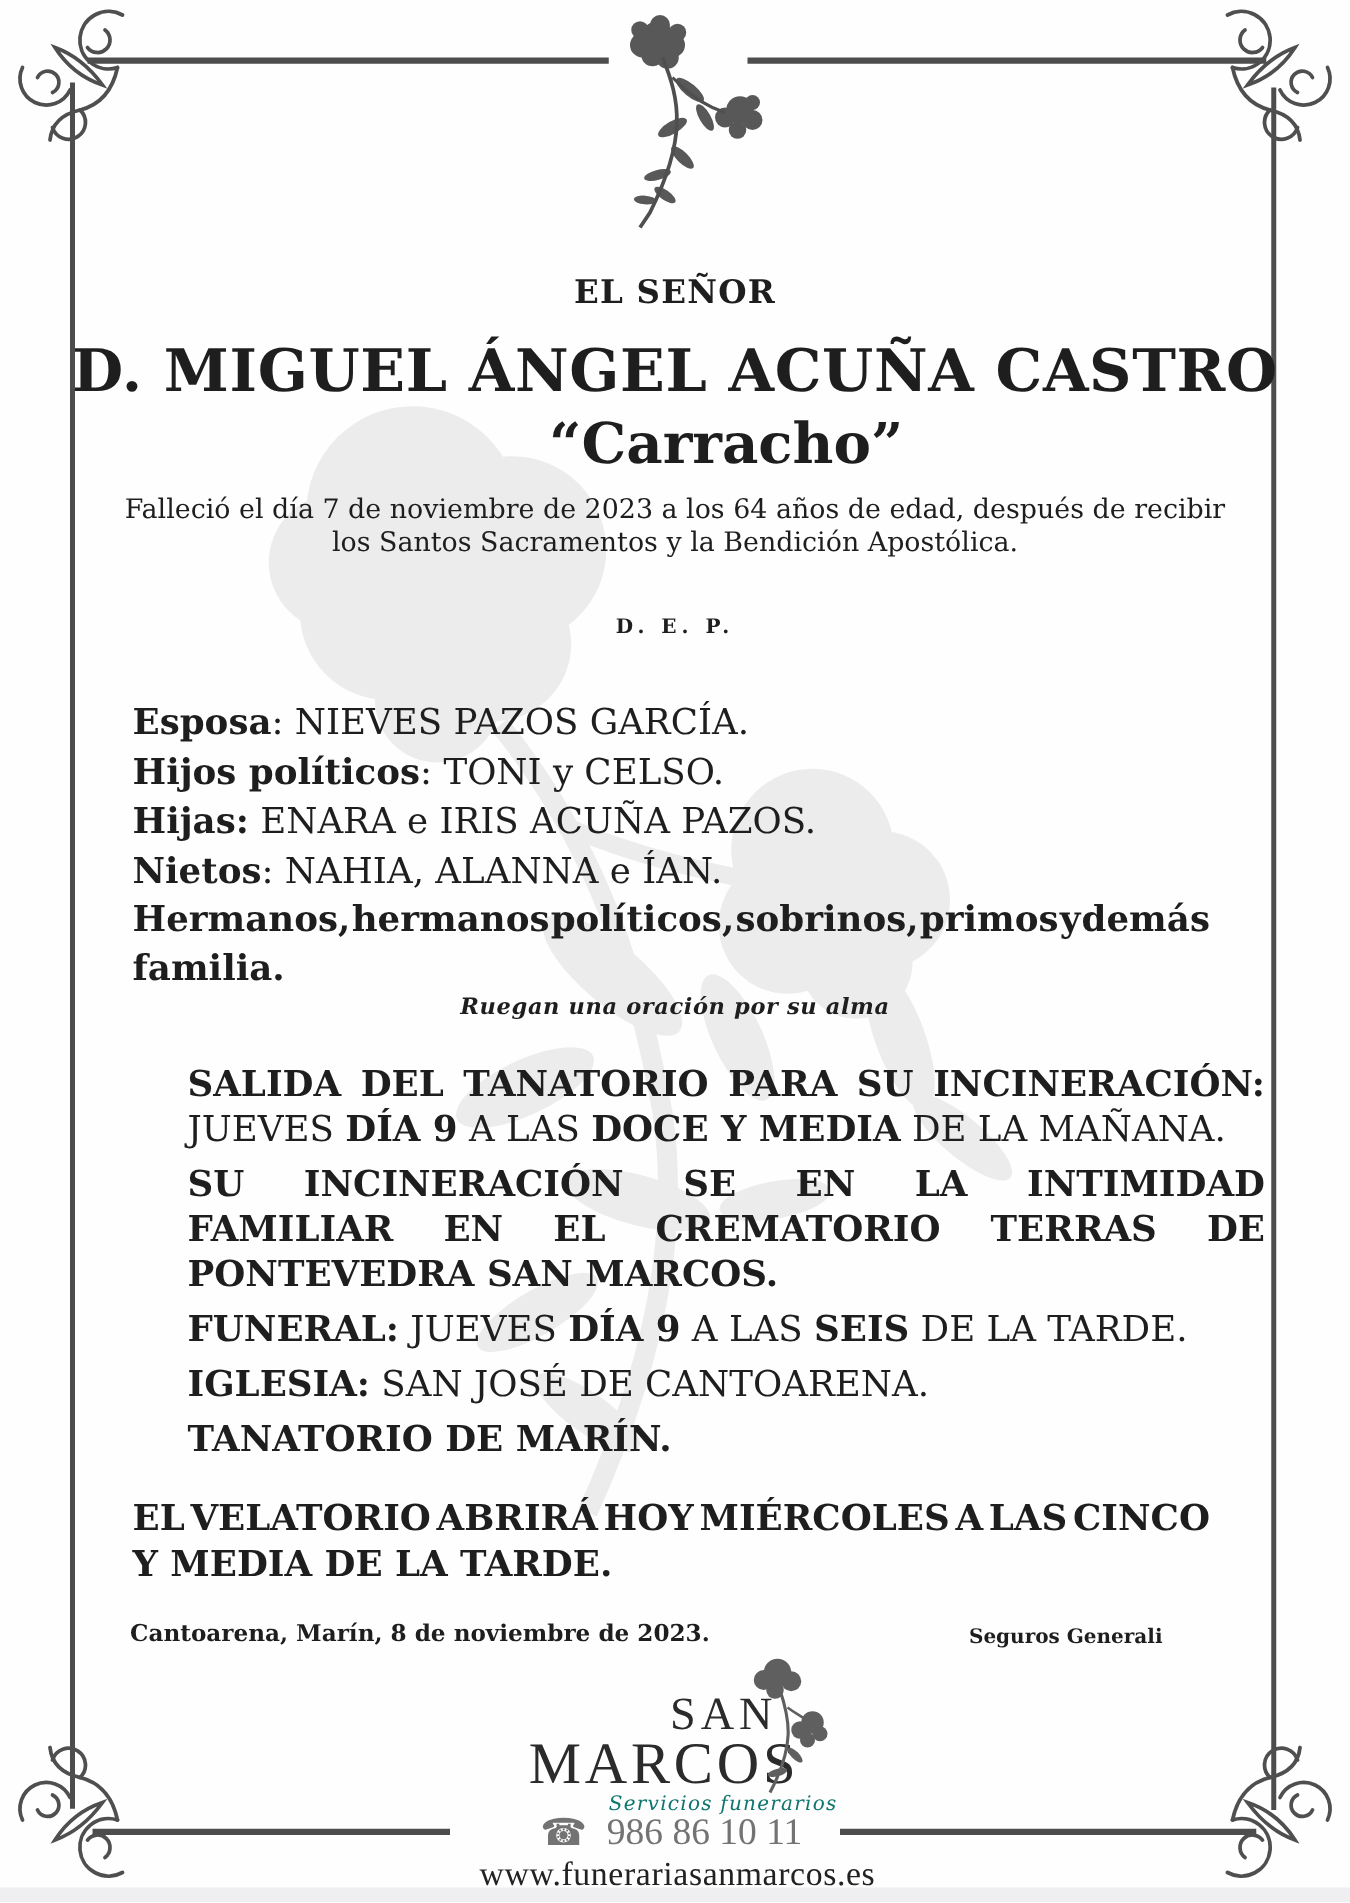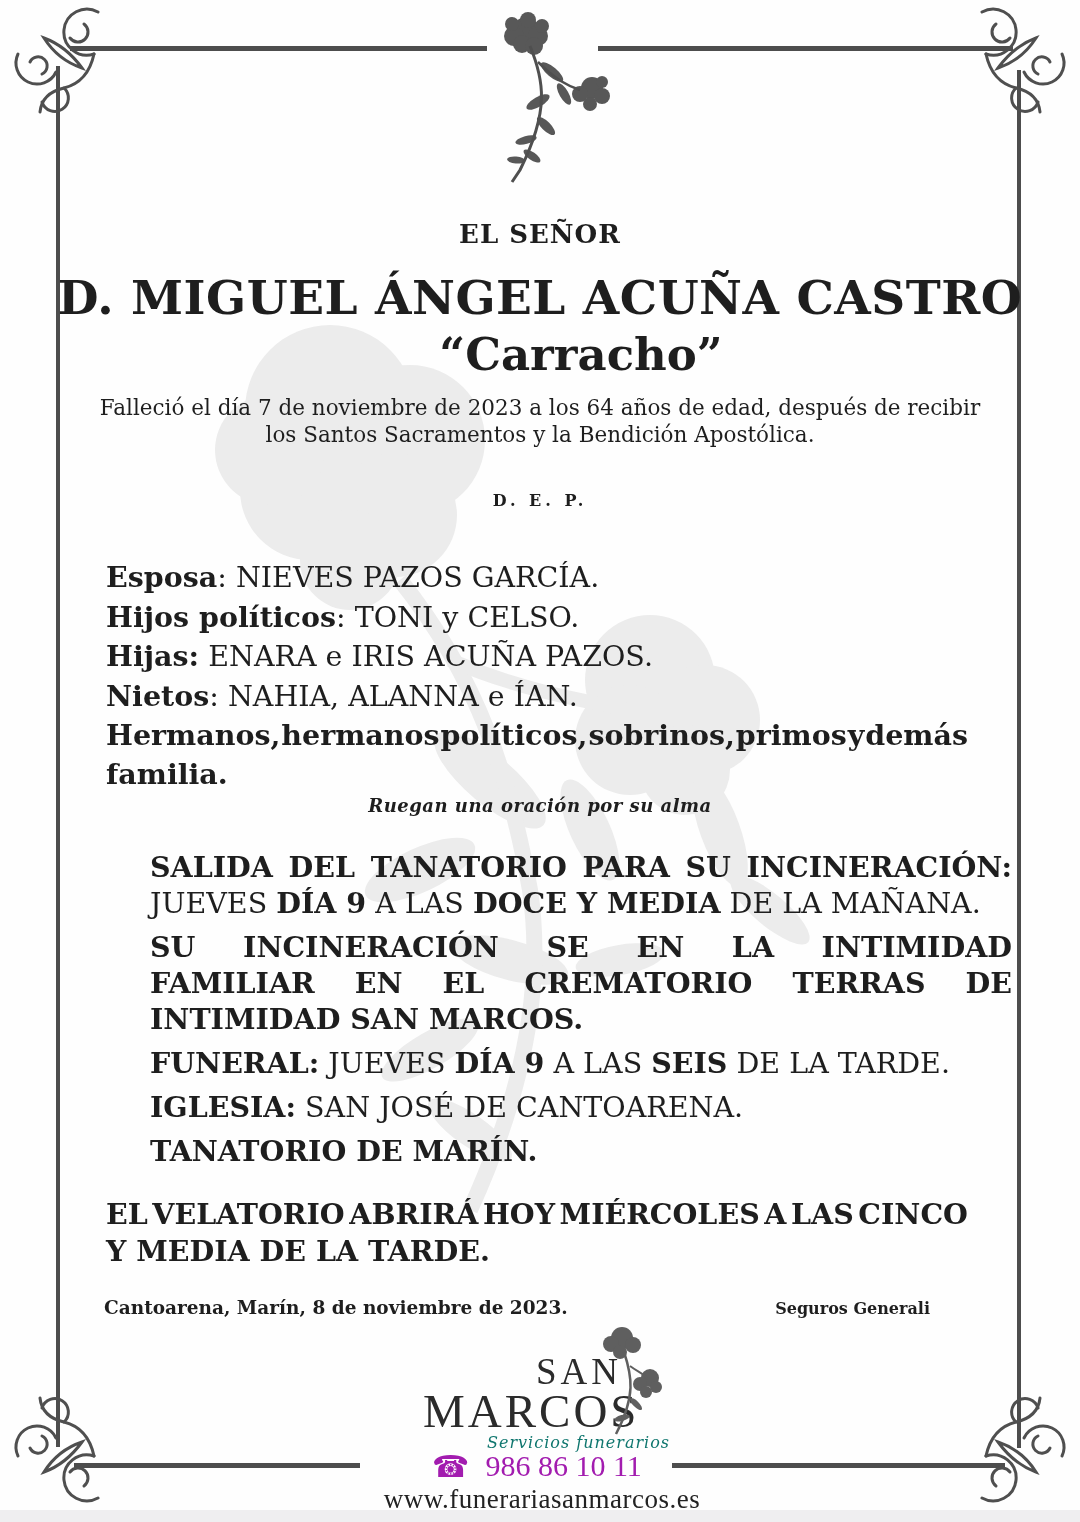--- a/index.html
+++ b/index.html
@@ -42,21 +42,21 @@
   .para + .para{margin-top:7px;}
   #details-block .para + .para{margin-top:7px;}
   .tline{white-space:pre-wrap;}
   .tline.justify{display:flex;justify-content:space-between;}
   .b{font-weight:bold;}
   
   .logo-text{position:absolute;z-index:2;font-family:"Liberation Serif",serif;color:#2b2b2b;font-weight:normal;}
   #logo-san{left:536px;top:1350px;font-size:37px;letter-spacing:4px;}
   #logo-marcos{left:423px;top:1384px;font-size:47px;letter-spacing:3px;}
   #logo-tagline{left:487px;top:1433px;font-size:16px;font-style:italic;font-family:"DejaVu Serif",serif;letter-spacing:1px;color:#0f766e;}
-  #phone-row{left:0;top:1449px;width:1074px;text-align:center;font-family:"Liberation Serif",serif;font-size:30px;color:#a21caf;}
+  #phone-row{left:0;top:1449px;width:1074px;text-align:center;font-family:"Liberation Serif",serif;font-size:30px;color:#737373;}
   #phone-row .phone-glyph{font-family:"DejaVu Sans",sans-serif;font-size:30px;margin-right:16px;vertical-align:-1px;}
   #website{left:0;top:1484px;width:1084px;text-align:center;font-family:"Liberation Serif",serif;font-size:27px;letter-spacing:.5px;color:#222;}
   .scan-strip{position:absolute;left:0;top:1510px;width:1080px;height:12px;background:#efeef0;z-index:4;}
 </style>
 </head>
 <body>
 
 <div class="page">
 
   <svg class="watermark" width="720" height="1010" viewBox="0 0 720 1010" aria-hidden="true">
@@ -168,21 +168,21 @@
   <div class="txt centered" id="prayer">Ruegan una oración por su alma</div>
 
   <div class="txt" id="details-block">
       <div class="para">
         <div class="tline justify"><span class="b">SALIDA</span><span class="b">DEL</span><span class="b">TANATORIO</span><span class="b">PARA</span><span class="b">SU</span><span class="b">INCINERACIÓN:</span></div>
         <div class="tline left"><span>JUEVES </span><span class="b">DÍA 9</span><span> A LAS </span><span class="b">DOCE Y MEDIA</span><span> DE LA MAÑANA.</span></div>
       </div>
       <div class="para">
         <div class="tline justify"><span class="b">SU</span><span class="b">INCINERACIÓN</span><span class="b">SE</span><span class="b">EN</span><span class="b">LA</span><span class="b">INTIMIDAD</span></div>
         <div class="tline justify"><span class="b">FAMILIAR</span><span class="b">EN</span><span class="b">EL</span><span class="b">CREMATORIO</span><span class="b">TERRAS</span><span class="b">DE</span></div>
-        <div class="tline left"><span class="b">INTIMIDAD SAN MARCOS.</span></div>
+        <div class="tline left"><span class="b">PONTEVEDRA SAN MARCOS.</span></div>
       </div>
       <div class="para">
         <div class="tline left"><span class="b">FUNERAL:</span><span> JUEVES </span><span class="b">DÍA 9</span><span> A LAS </span><span class="b">SEIS</span><span> DE LA TARDE.</span></div>
       </div>
       <div class="para">
         <div class="tline left"><span class="b">IGLESIA:</span><span> SAN JOSÉ DE CANTOARENA.</span></div>
       </div>
       <div class="para">
         <div class="tline left"><span class="b">TANATORIO DE MARÍN.</span></div>
       </div>

